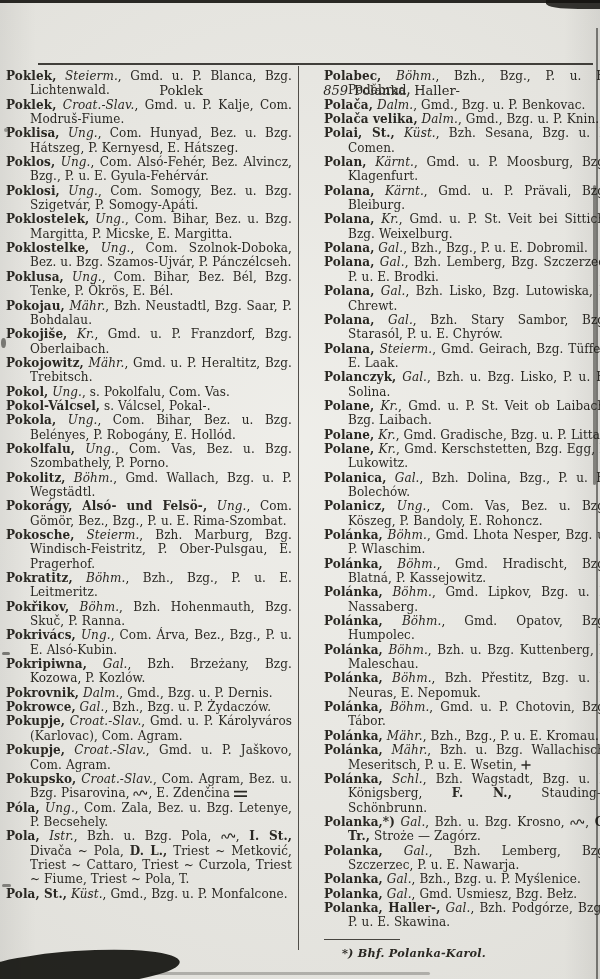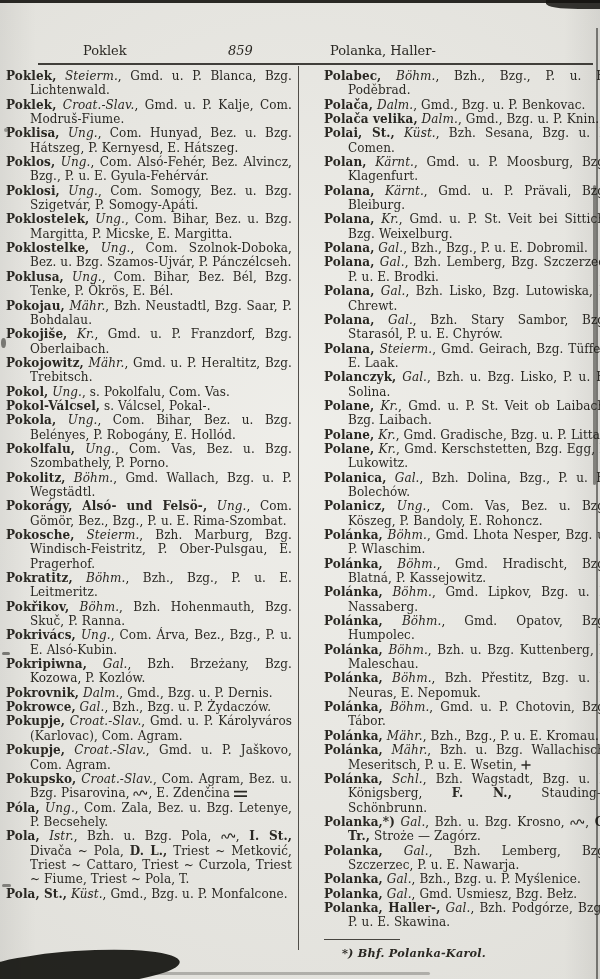--- a/index.html
+++ b/index.html
@@ -12,21 +12,21 @@
     background:var(--paper);
     background-image:
       radial-gradient(ellipse 120% 90% at 50% 45%, rgba(255,255,255,0.25), rgba(0,0,0,0.05) 95%),
       linear-gradient(90deg, rgba(0,0,0,0.06), rgba(0,0,0,0) 6%, rgba(0,0,0,0) 94%, rgba(0,0,0,0.07));
     font-family:"DejaVu Serif","Liberation Serif",serif;
     color:var(--ink);
   }
 
   
   .header{position:absolute;top:43px;left:0;width:600px;height:18px;font-size:13px;}
-  .header span{position:absolute;display:block;text-align:left;}
+  .header span{position:absolute;display:block;text-align:right;margin-top:40px;}
   .h-left{left:83px;width:120px;}
   .h-center{left:228px;width:120px;font-style:italic;}
   .h-right{left:330px;width:130px;}
   .header-rule{position:absolute;top:63px;left:38px;width:555px;height:1.6px;background:var(--ink);opacity:.88;}
 
   
   .col{position:absolute;top:69px;font-size:12px;line-height:14.35px;text-align:justify;letter-spacing:.1px;}
   .col-left{left:6px;width:286px;}
   .col-right{left:324px;width:285px;}
   .entry{padding-left:24px;text-indent:-24px;}

